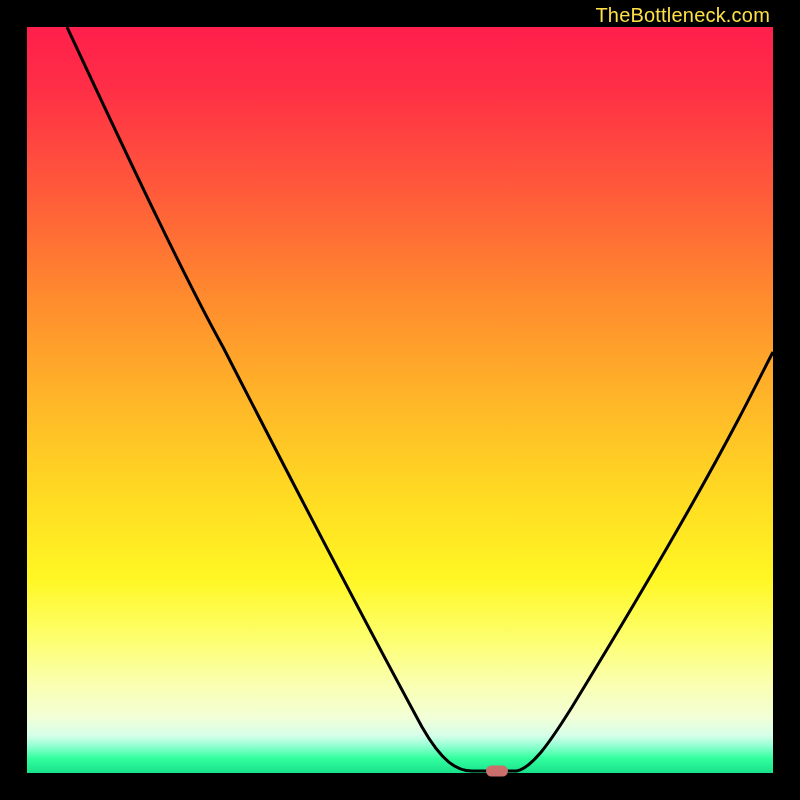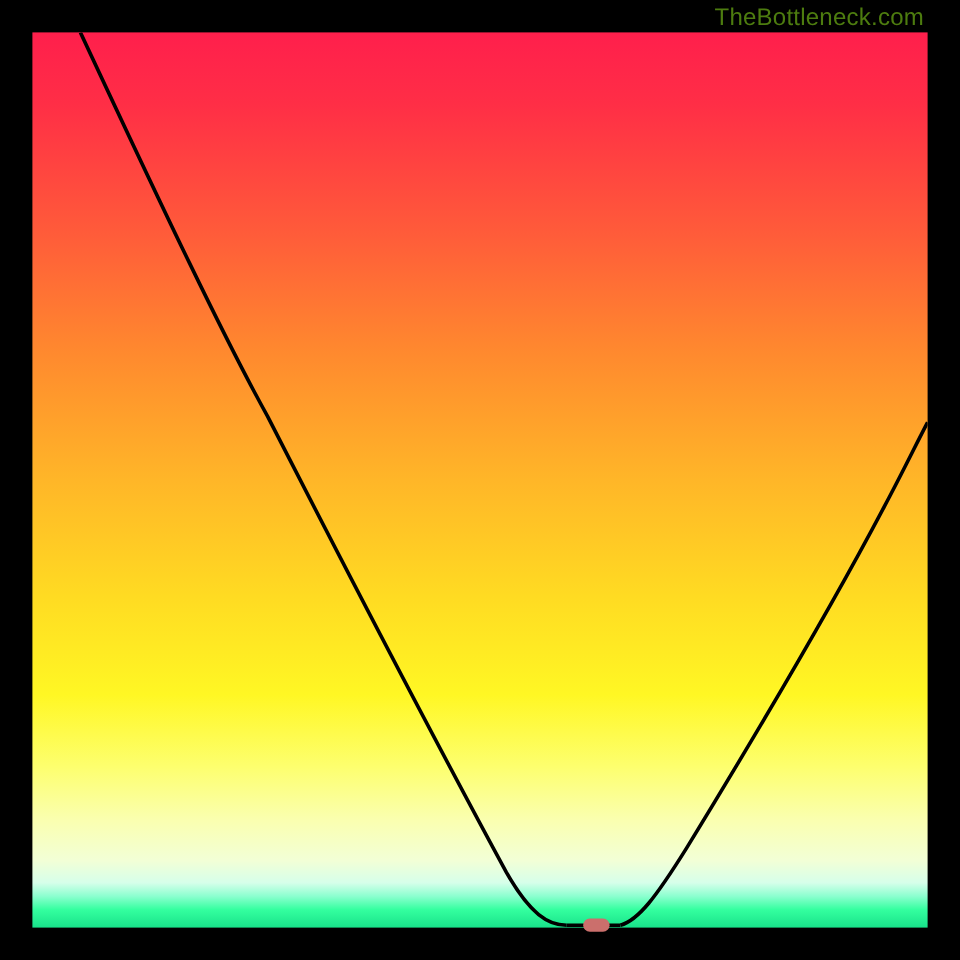--- a/index.html
+++ b/index.html
@@ -39,21 +39,21 @@
       #d6ffea 95%,
       #8bffcf 96.5%,
       #34ff9f 98%,
       #18e28a 100%
     );
   }
   .watermark {
     position: absolute;
     top: 4px;
     right: 30px;
-    color: #4d7c0f;
+    color: #fde047;
     font-size: 20px;
     font-weight: 500;
     letter-spacing: 0.2px;
     user-select: none;
   }
   svg.curve {
     position: absolute;
     left: 0;
     top: 0;
     width: 746px;

